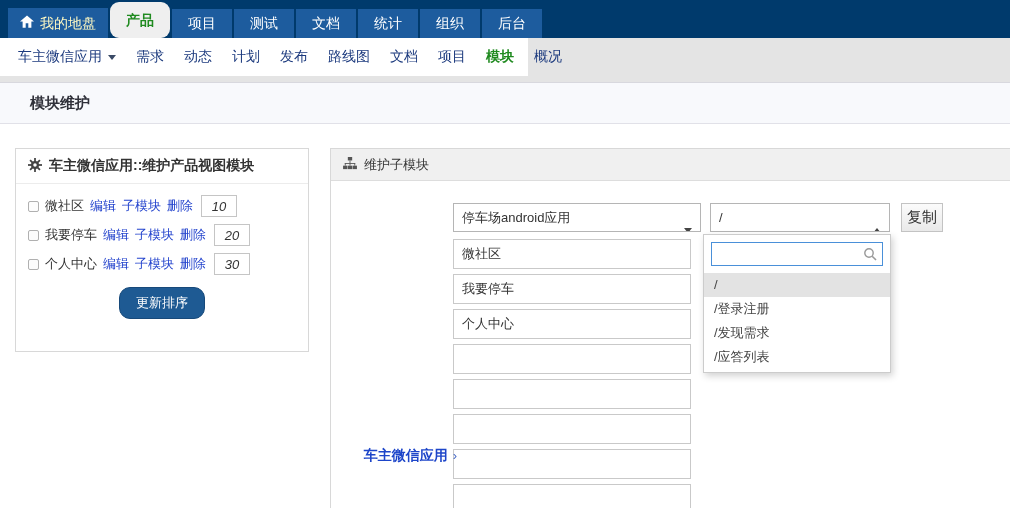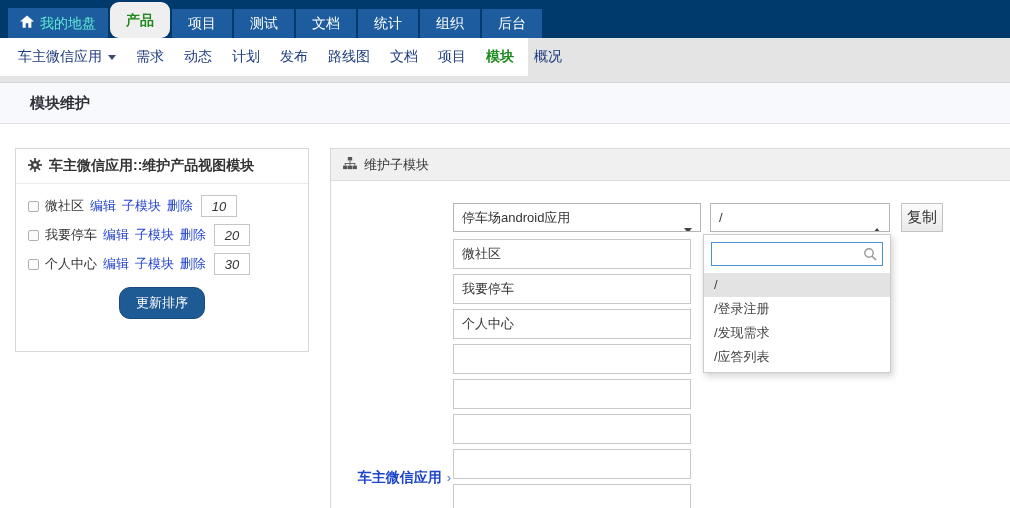--- a/index.html
+++ b/index.html
@@ -2,21 +2,21 @@
 <html><head>
 <meta charset="utf-8">
 <style>
   * { margin:0; padding:0; box-sizing:border-box; }
   body { font-family: "Liberation Sans", "DejaVu Sans", sans-serif; background:#fff; }
   .screen { position:relative; width:1010px; height:508px; background:#fff; overflow:hidden; }
 
   
   .navbar { position:absolute; top:0; left:0; width:100%; height:38px; background:#003a6c;
             display:flex; align-items:flex-end; padding-left:8px; }
-  .nav-home { height:30px; line-height:30px; background:#1d5c9e; color:#5eead4; font-size:14px;
+  .nav-home { height:30px; line-height:30px; background:#1d5c9e; color:#fef9c3; font-size:14px;
               padding:0 12px; margin-right:2px; display:flex; align-items:center; gap:6px; cursor:pointer; }
   .nav-tab { height:29px; line-height:29px; background:#1d5c9e; color:#fff; font-size:14px;
              padding:0 16px; margin-right:2px; text-align:center; cursor:pointer; }
   .nav-tab.active { height:36px; line-height:36px; background:#efefef; color:#1f8a1f; font-weight:bold;border-radius:9px; }
 
   
   .menubar { position:absolute; top:38px; left:0; width:100%; height:44px; background:#e4e4e4; }
   .menubar-inner { position:absolute; left:0; top:0; width:528px; height:38px; background:#fff;
                    display:flex; align-items:center; padding-left:8px; }
   .product-switcher { display:flex; align-items:center; gap:6px; padding:0 10px; color:#1c3a7e;
@@ -68,22 +68,22 @@
   #parent-select { left:122px; top:21px; width:248px; }
   #path-select { left:379px; top:21px; width:180px; }
 
   .copy-button { position:absolute; left:570px; top:21px; width:42px; height:29px;
                  background:linear-gradient(#fbfbfb,#e9e9e9); border:1px solid #c3c3c3;
                  font-size:15px; color:#333; cursor:pointer; font-family:inherit; }
 
   .module-input { position:absolute; left:122px; width:238px; height:30px; border:1px solid #c9c9c9;
                   font-size:13px; color:#333; padding:0 8px; font-family:inherit; }
 
-  .tree-label { position:absolute; left:10px; top:265px; width:110px; text-align:right;
-                font-size:14px; font-weight:bold; color:#1d45c9; cursor:pointer; white-space:nowrap;margin-top:22px; }
+  .tree-label { position:absolute; left:16px; top:265px; width:110px; text-align:right;
+                font-size:14px; font-weight:bold; color:#1d45c9; cursor:pointer; white-space:nowrap; }
   .tree-chevron { color:#4a6cc8; font-weight:normal; margin-left:5px; font-size:13px; }
 
   .dropdown-panel { position:absolute; left:372px; top:52px; width:188px; background:#fff;
                     border:1px solid #ccc; box-shadow:2px 3px 7px rgba(0,0,0,0.18); z-index:5; }
   .dropdown-search { margin:7px; position:relative; }
   .dropdown-search input { width:100%; height:24px; border:1px solid #4a90d9; padding:0 24px 0 6px;
                            font-size:13px; outline:none; font-family:inherit; }
   .dropdown-search .search-icon { position:absolute; right:6px; top:5px; }
   .dropdown-options { list-style:none; margin:0 0 3px 0; }
   .dropdown-option { height:24px; line-height:24px; padding:0 10px; font-size:13px; color:#444;

